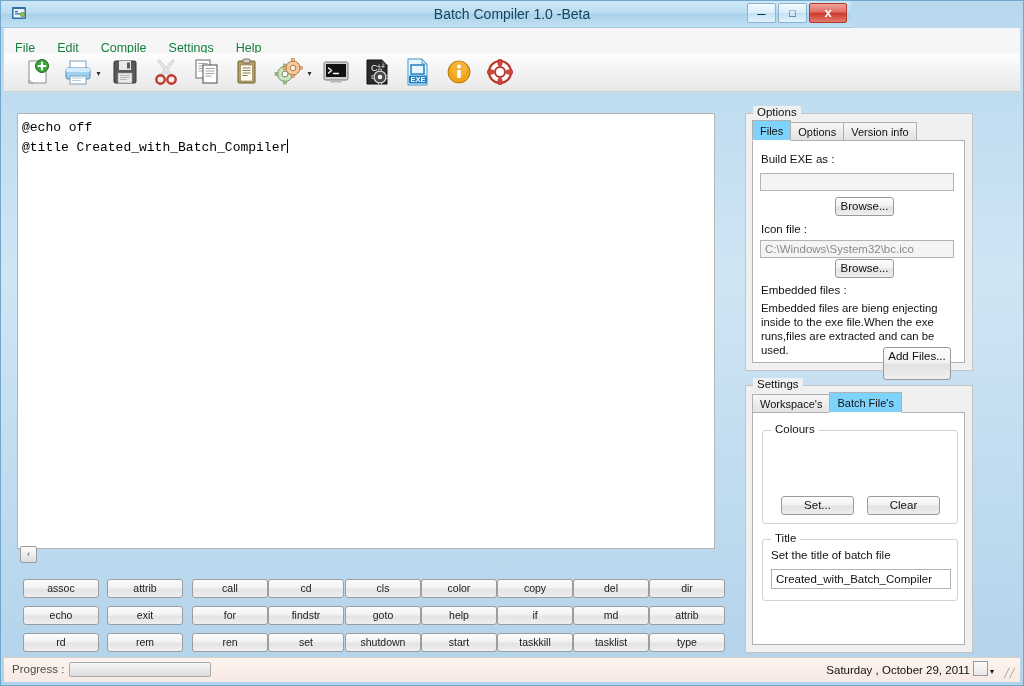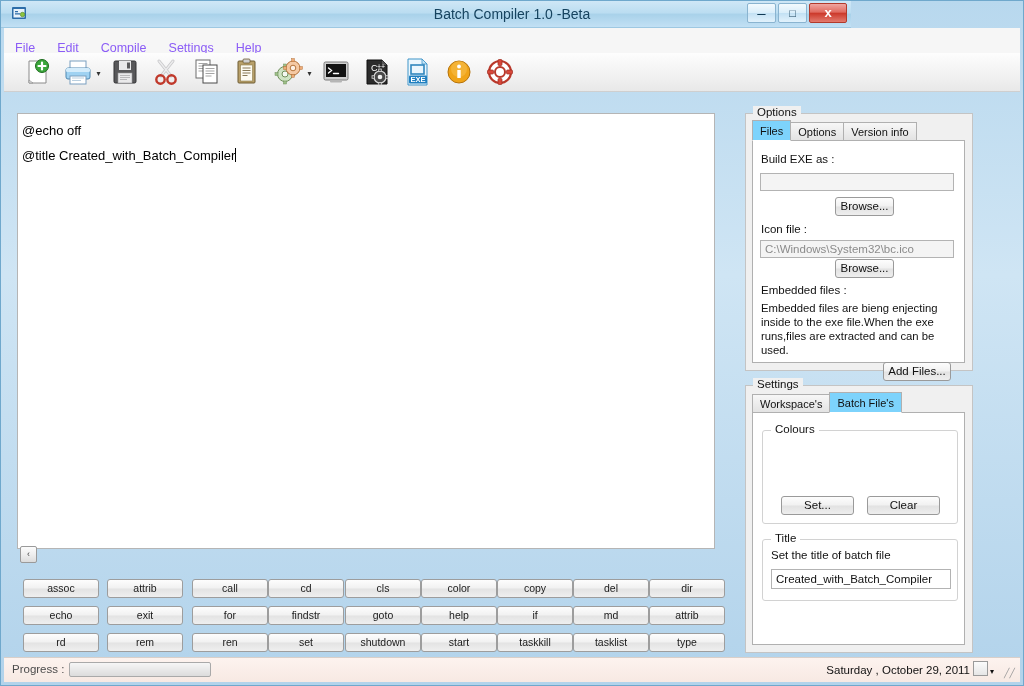--- a/index.html
+++ b/index.html
@@ -52,21 +52,21 @@
   #btn-min .g { font-size: 15px; }
 
   
   #menubar {
     position: absolute; left: 3px; top: 27px; width: 1016px; height: 25px;
     background: #f6f6f6;
     border-bottom: 1px solid #e2e2e2;
   }
   .menu-item {
     float: left; height: 25px; line-height: 25px;
-    padding: 8px 11px; font-size: 12.5px; color: #8b5cf6;
+    padding: 8px 11px; font-size: 12.5px; color: #15803d;
     cursor: default;
     text-decoration: underline;
   }
 
   
   #toolbar {
     position: absolute; left: 3px; top: 52px; width: 1016px; height: 38px;
     background: linear-gradient(to bottom, #fdfdfd 0%, #f2f2f2 55%, #e8e8e8 100%);
     border-bottom: 1px solid #cfcfcf;
   }
@@ -81,22 +81,22 @@
 
   
   #editor-wrap {
     position: absolute; left: 16px; top: 112px; width: 698px; height: 436px;
     background: #ffffff;
     border: 1px solid #b5b5b5;
     box-sizing: border-box;
   }
   #editor-text {
     position: absolute; left: 4px; top: 4px; right: 4px; bottom: 4px;
-    font-family: Liberation Sans, sans-serif;
-    font-size: 13px; line-height: 25px; color: #000000;
+    font-family: Liberation Mono, monospace;
+    font-size: 13px; line-height: 20px; color: #000000;
     white-space: pre; overflow: hidden;
   }
   #caret {
     display: inline-block; width: 1px; height: 14px;
     background: #000; vertical-align: -2px;
   }
   #scroll-left-btn {
     position: absolute; left: 19px; top: 545px; width: 17px; height: 17px;
     border: 1px solid #9a9a9a; border-radius: 2px;
     background: linear-gradient(to bottom, #fcfcfc 0%, #eeeeee 50%, #dcdcdc 100%);
@@ -446,21 +446,21 @@
       <div class="txtbox" style="left:7px;top:32px;width:194px;height:18px" placeholder=""></div>
       <div class="btn" style="left:82px;top:56px;width:59px;height:19px;line-height:17px">Browse...</div>
 
       <div class="lbl" style="left:8px;top:82px">Icon file :</div>
       <div class="txtbox disabled" style="left:7px;top:99px;width:194px;height:18px">C:\Windows\System32\bc.ico</div>
       <div class="btn" style="left:82px;top:118px;width:59px;height:19px;line-height:17px">Browse...</div>
 
       <div class="lbl" style="left:8px;top:143px">Embedded files :</div>
       <div class="para" style="left:8px;top:160px;width:190px">Embedded files are bieng enjecting inside to the exe file.When the exe runs,files are extracted and can be used.</div>
 
-      <div class="btn" style="left:130px;top:221px;width:68px;height:19px;line-height:17px">Add Files...</div>
+      <div class="btn" style="left:130px;top:206px;width:68px;height:33px;line-height:17px">Add Files...</div>
     </div>
   </div>
 
   <div class="groupbox" id="settings-group">
     <div class="group-caption">Settings</div>
 
     <div class="tabstrip">
       <div class="tab">Workspace's</div>
       <div class="tab active">Batch File's</div>
     </div>

